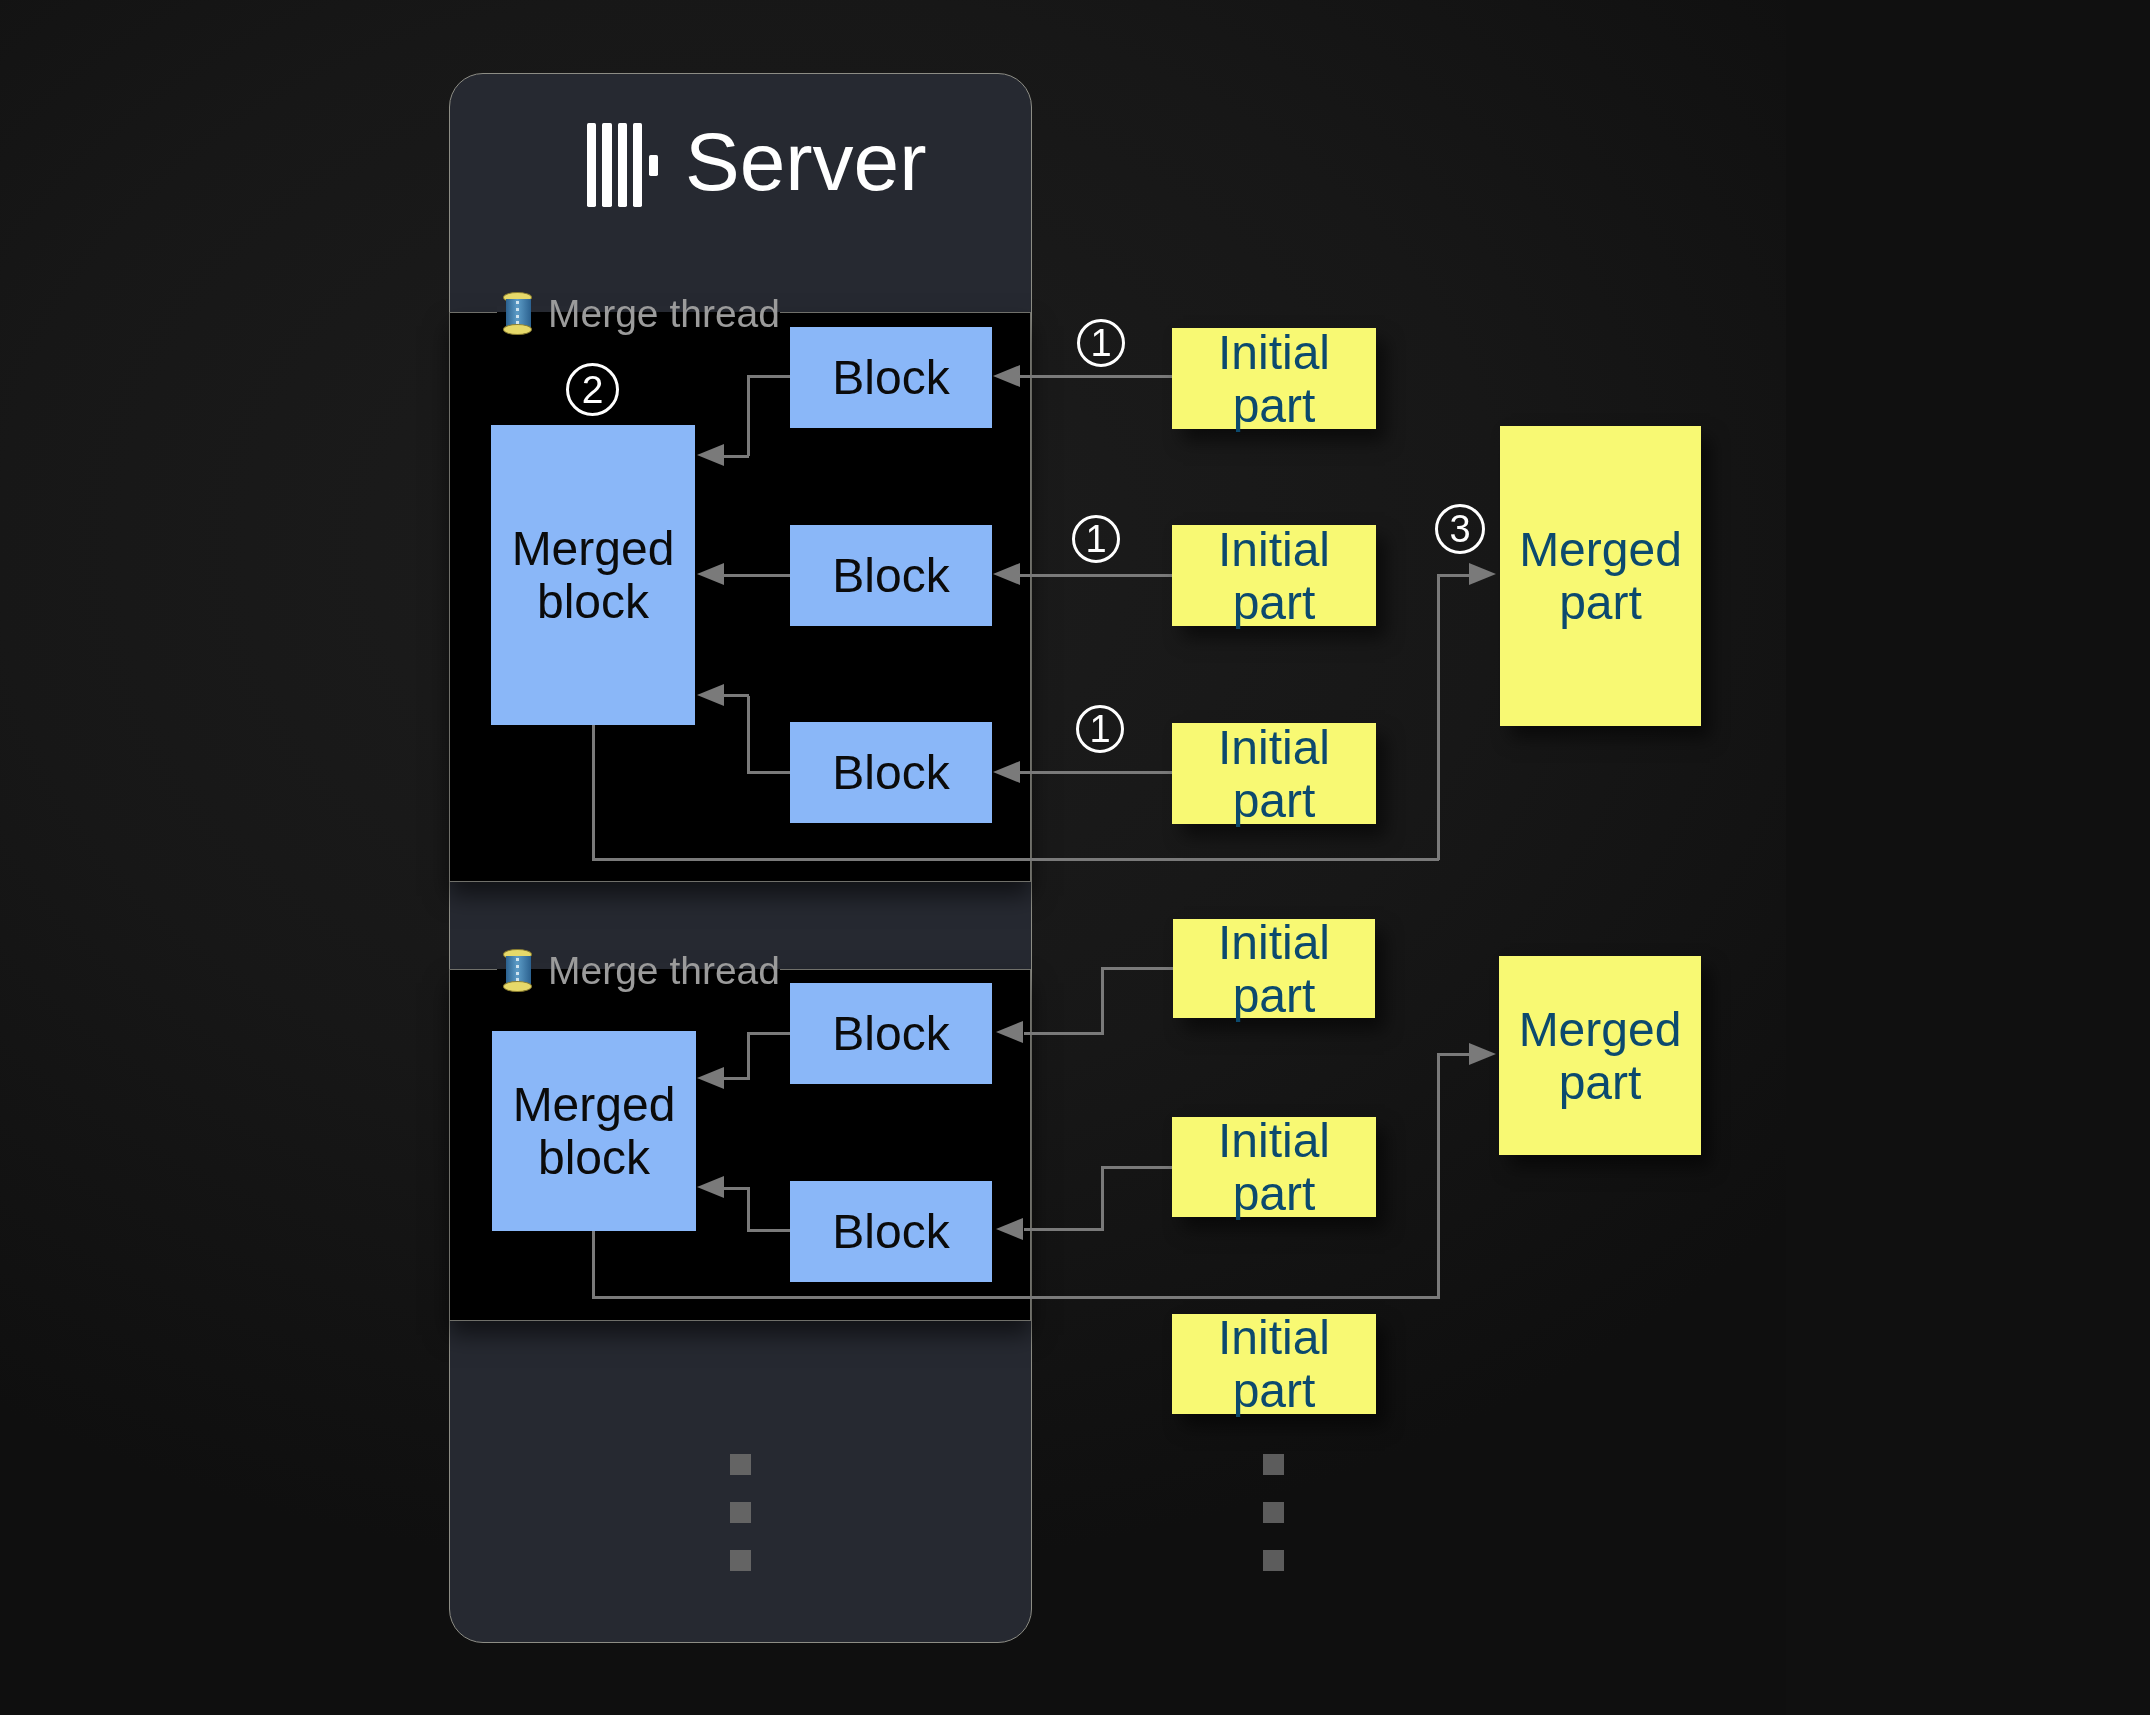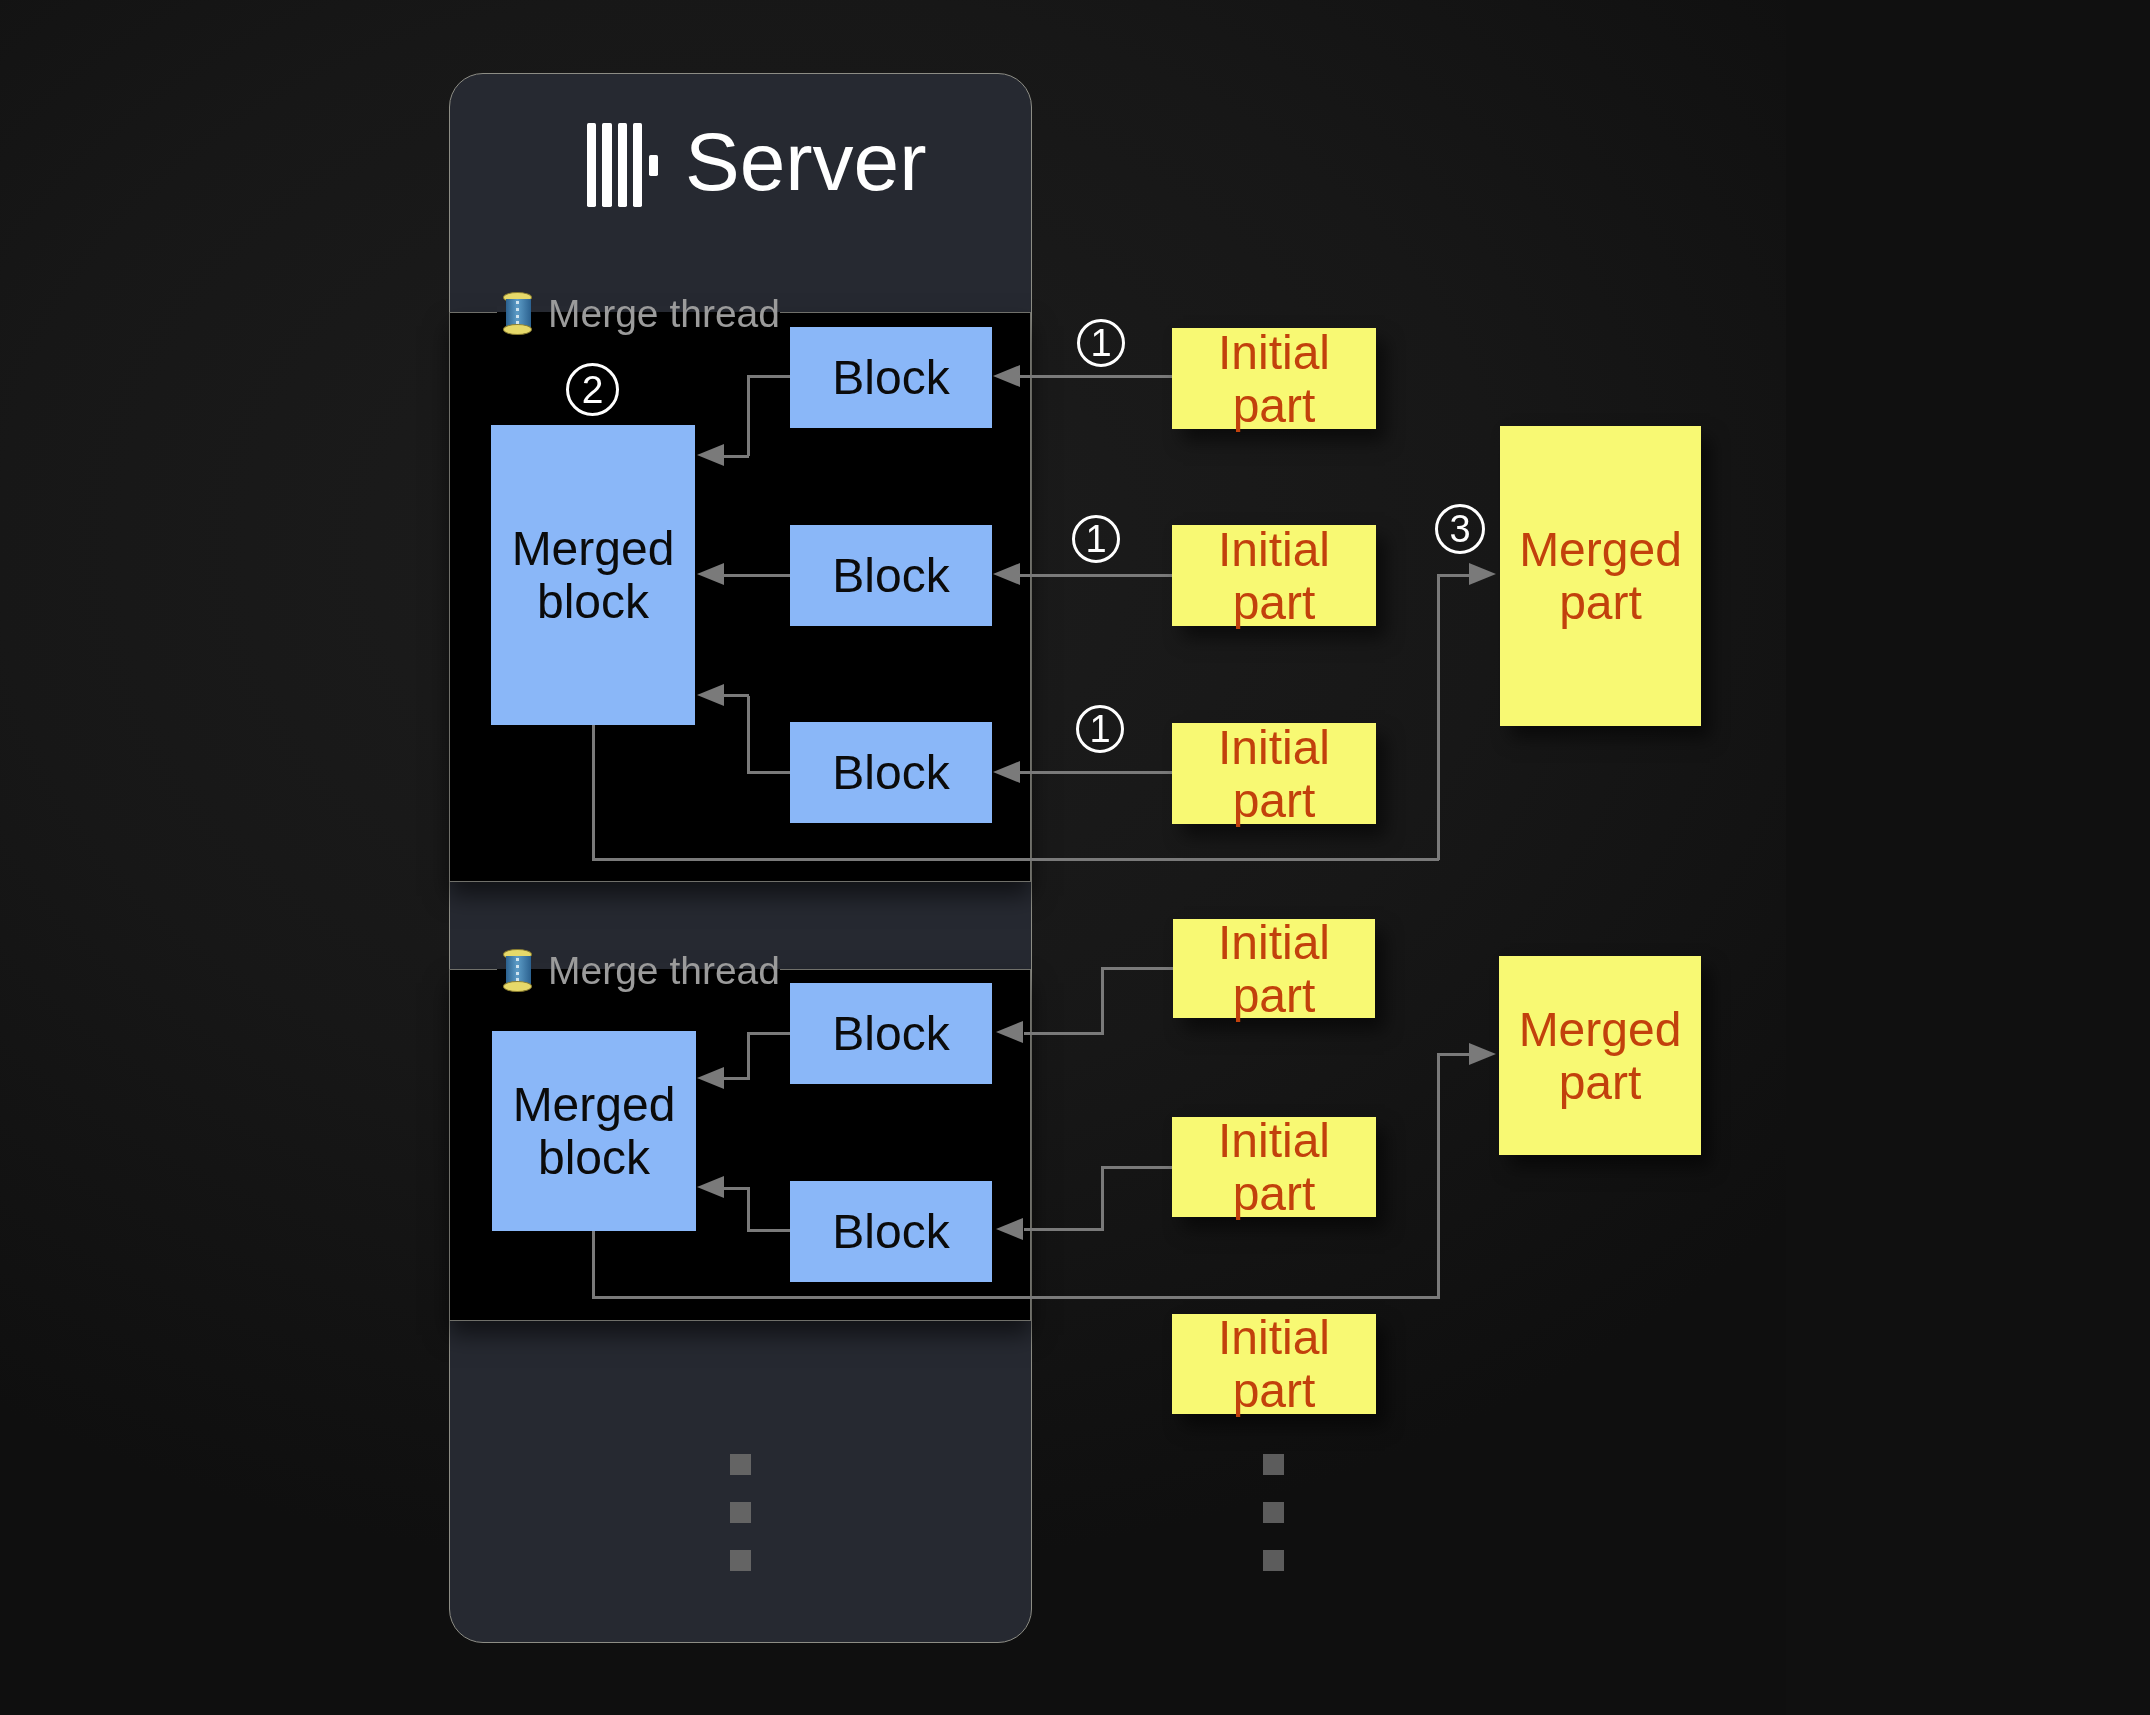--- a/index.html
+++ b/index.html
@@ -38,21 +38,21 @@
                background:linear-gradient(90deg,#2b618f 0%,#5d9cc7 45%,#2b618f 100%);}
   .spool .stitch{position:absolute;left:13px;top:8.6px;width:3.4px;height:26px;
                  background:repeating-linear-gradient(180deg,#cfe3ef 0 3.4px,transparent 3.4px 6.8px);}
   .spool .cap{position:absolute;left:0;width:29px;height:11px;background:#e6d96a;
               border:0.9px solid #8a7d2f;border-radius:50%;box-sizing:border-box;}
   .spool .cap.top{top:0;} .spool .cap.bottom{bottom:0;}
 
   
   .bluebox{background:#8ab7f8;color:#0b0b0b;display:flex;align-items:center;justify-content:center;
            text-align:center;font-size:48px;line-height:53px;}
-  .yellowbox{background:#f8f973;color:#c2410c;display:flex;align-items:center;justify-content:center;
+  .yellowbox{background:#f8f973;color:#0c4a6e;display:flex;align-items:center;justify-content:center;
              text-align:center;font-size:48px;line-height:53px;
              box-shadow:10.3px 12px 17px rgba(0,0,0,.55);}
 
   
   .line{background:#7a7a7a;}
   .head-left{width:0;height:0;border-top:11px solid transparent;border-bottom:11px solid transparent;
              border-right:27px solid #7a7a7a;}
   .head-right{width:0;height:0;border-top:11px solid transparent;border-bottom:11px solid transparent;
               border-left:27px solid #7a7a7a;}
 

